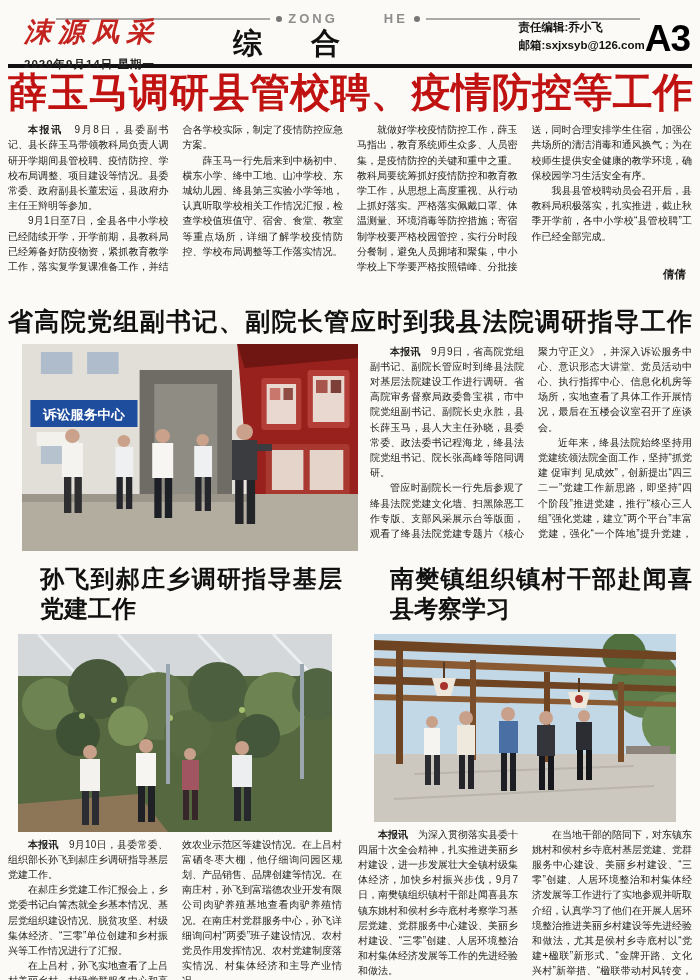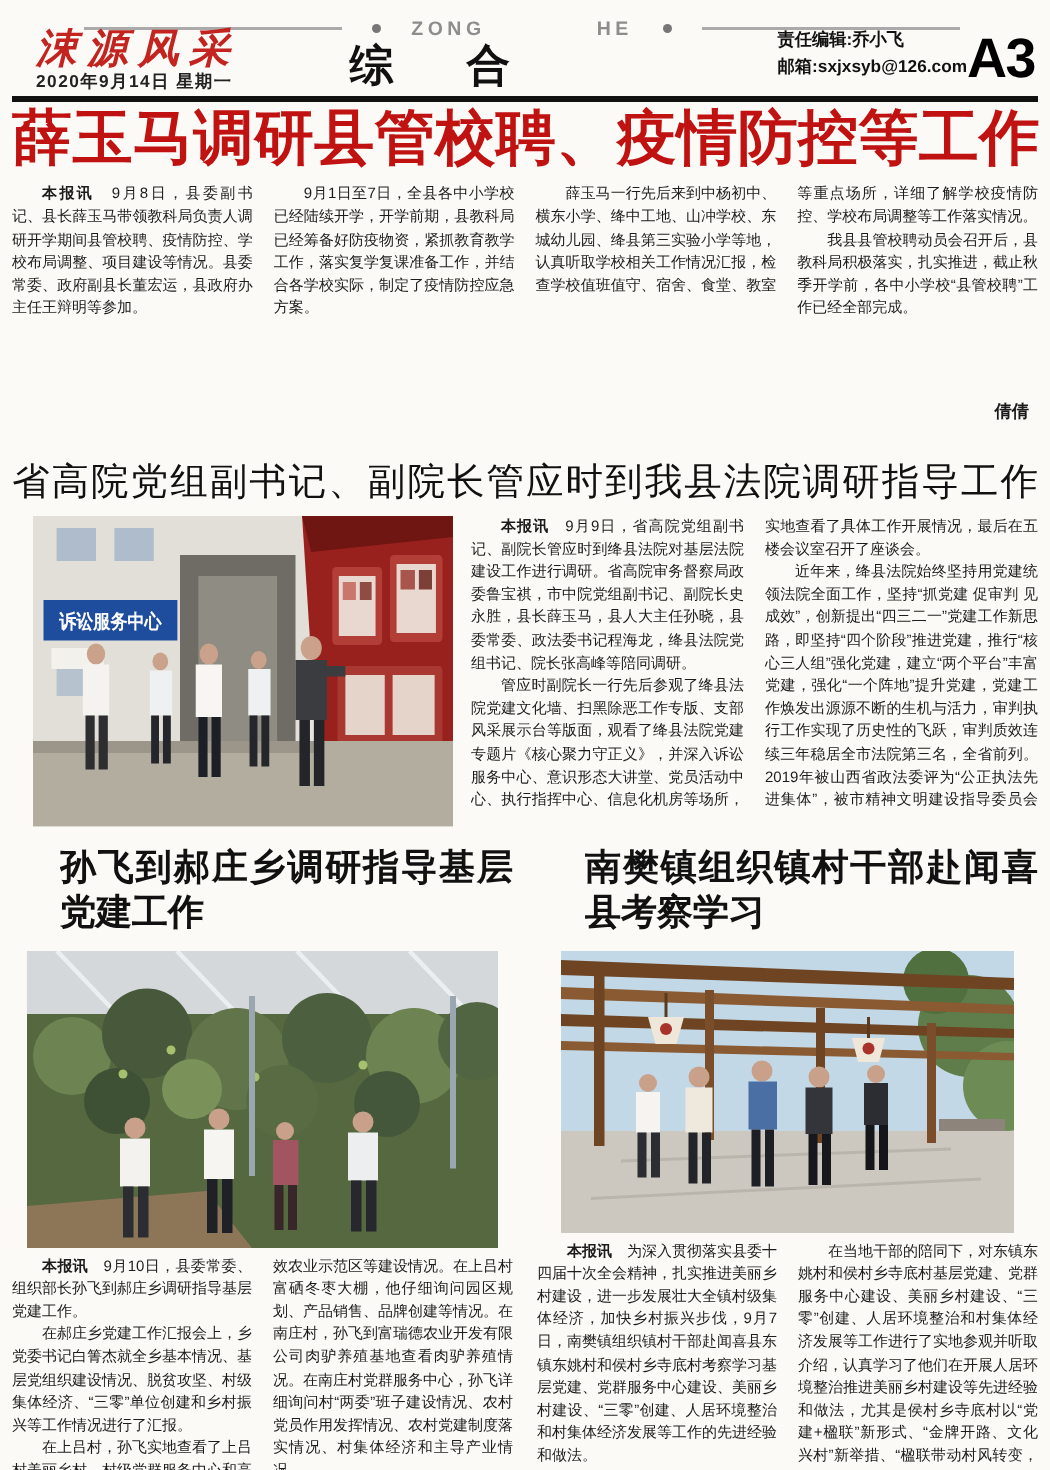--- a/index.html
+++ b/index.html
@@ -5,48 +5,48 @@
   html,body{margin:0;padding:0;}
   body{
     width:700px;height:980px;overflow:hidden;
     background:#fbfaf6;color:#1a1a1a;
     font-family:"Liberation Sans","DejaVu Sans",sans-serif;
     box-sizing:border-box;padding:8px 8px 0 8px;
   }
   *{box-sizing:border-box;}
   
   .hdr{position:relative;height:52px;}
-  .hdr-topline{position:absolute;top:3px;left:48px;right:52px;display:flex;align-items:center;gap:20px;}
+  .hdr-topline{position:absolute;top:3px;left:48px;right:52px;display:flex;align-items:center;gap:6px;}
   .hdr-topline .gline{flex:1;height:2px;background:#aaa;}
   .pinyin{color:#8d8d8d;font-size:13px;font-weight:bold;letter-spacing:3px;}
   .dot{width:6px;height:6px;border-radius:50%;background:#777;}
   .pygap{width:34px;}
   .hdr-main{position:absolute;top:10px;left:0;right:0;display:flex;align-items:flex-start;}
   .masthead-box{width:225px;padding-left:16px;}
   .masthead{font-family:Liberation Sans, sans-serif;font-style:italic;font-weight:bold;
     font-size:27px;color:#c32420;letter-spacing:7px;line-height:1.05;}
-  .date{font-size:11.5px;font-weight:bold;color:#222;margin-top:1px;letter-spacing:1px;}
+  .date{font-size:11.5px;font-weight:bold;color:#222;margin-top:11px;letter-spacing:1px;}
   .section-name{flex:1;text-align:left;font-size:29px;font-weight:900;letter-spacing:10px;margin-top:6px;color:#111;}
   .hdr-right{width:245px;display:flex;justify-content:flex-end;padding-right:2px;}
   .editor-box{font-size:11.5px;font-weight:bold;line-height:1.6;color:#111;text-align:left;}
   .pageno{font-size:37px;font-weight:700;letter-spacing:-1px;color:#000;}
   .black-rule{height:4px;background:#111;margin:4px 0 3px 0;}
   
   .a1-head{font-size:40px;font-weight:900;line-height:1.08;color:#c11212;
     text-align:justify;text-align-last:justify;letter-spacing:-1px;margin:2px 0 8px 0;white-space:nowrap;
     transform:scaleX(1.0);}
   .cols4{column-count:4;column-gap:14px;height:176px;overflow:hidden;position:relative;}
   .body-txt p{margin:0;font-size:10px;line-height:1.52;text-align:justify;text-indent:2em;color:#1c1c1c;}
   .body-txt p b{font-weight:bold;}
   .byline{position:absolute;right:6px;bottom:16px;font-size:11.5px;font-weight:bold;}
   
-  .a2-head{font-size:25px;font-weight:400;color:#111;text-align:justify;text-align-last:justify;
+  .a2-head{font-size:25px;font-weight:700;color:#111;text-align:justify;text-align-last:justify;
     white-space:nowrap;letter-spacing:0;margin:10px 0 8px 0;line-height:1.1;}
   .a2-row{display:flex;gap:12px;height:210px;}
-  .a2-photo{width:280px;height:207px;flex:none;margin-left:14px;background:#ddd;}
+  .a2-photo{width:336px;height:207px;flex:none;margin-left:14px;background:#ddd;}
   .a2-photo svg{display:block;width:100%;height:100%;}
   .cols2{column-count:2;column-gap:14px;overflow:hidden;}
   .a2-text{flex:1;height:210px;}
   
   .bottom{display:flex;gap:16px;margin-top:10px;}
   .bcol{width:334px;flex:none;}
   .b-head{font-size:24px;font-weight:900;line-height:1.25;color:#111;text-align:justify;height:66px;overflow:hidden;margin-left:32px;}
   .b-photo{margin:4px auto 5px auto;background:#ccc;}
   .b-photo svg{display:block;width:100%;height:100%;}
   .p3{width:314px;height:198px;}
@@ -84,20 +84,21 @@
 </div>
 <div class="black-rule"></div>
 
 <div>
   <div class="a1-head">薛玉马调研县管校聘、疫情防控等工作</div>
   <div class="cols4 body-txt">
     <div class="byline">倩倩</div>
   <p><b>本报讯</b>　9月8日，县委副书记、县长薛玉马带领教科局负责人调研开学期间县管校聘、疫情防控、学校布局调整、项目建设等情况。县委常委、政府副县长董宏运，县政府办主任王辩明等参加。</p>
       <p>9月1日至7日，全县各中小学校已经陆续开学，开学前期，县教科局已经筹备好防疫物资，紧抓教育教学工作，落实复学复课准备工作，并结合各学校实际，制定了疫情防控应急方案。</p>
       <p>薛玉马一行先后来到中杨初中、横东小学、绛中工地、山冲学校、东城幼儿园、绛县第三实验小学等地，认真听取学校相关工作情况汇报，检查学校值班值守、宿舍、食堂、教室等重点场所，详细了解学校疫情防控、学校布局调整等工作落实情况。</p>
+      <p>就做好学校疫情防控工作，薛玉马指出，教育系统师生众多、人员密集，是疫情防控的关键和重中之重。教科局要统筹抓好疫情防控和教育教学工作，从思想上高度重视、从行动上抓好落实。严格落实佩戴口罩、体温测量、环境消毒等防控措施；寄宿制学校要严格校园管控，实行分时段分餐制，避免人员拥堵和聚集，中小学校上下学要严格按照错峰、分批接送，同时合理安排学生住宿，加强公共场所的清洁消毒和通风换气；为在校师生提供安全健康的教学环境，确保校园学习生活安全有序。</p>
       <p>我县县管校聘动员会召开后，县教科局积极落实，扎实推进，截止秋季开学前，各中小学校“县管校聘”工作已经全部完成。</p>
     </div>
 </div>
 
 <div>
   <div class="a2-head">省高院党组副书记、副院长管应时到我县法院调研指导工作</div>
   <div class="a2-row">
     <div class="a2-photo">
       <svg viewBox="0 0 320 207" preserveAspectRatio="none">
         <rect x="0" y="0" width="320" height="207" fill="#e7e4dd"></rect>

